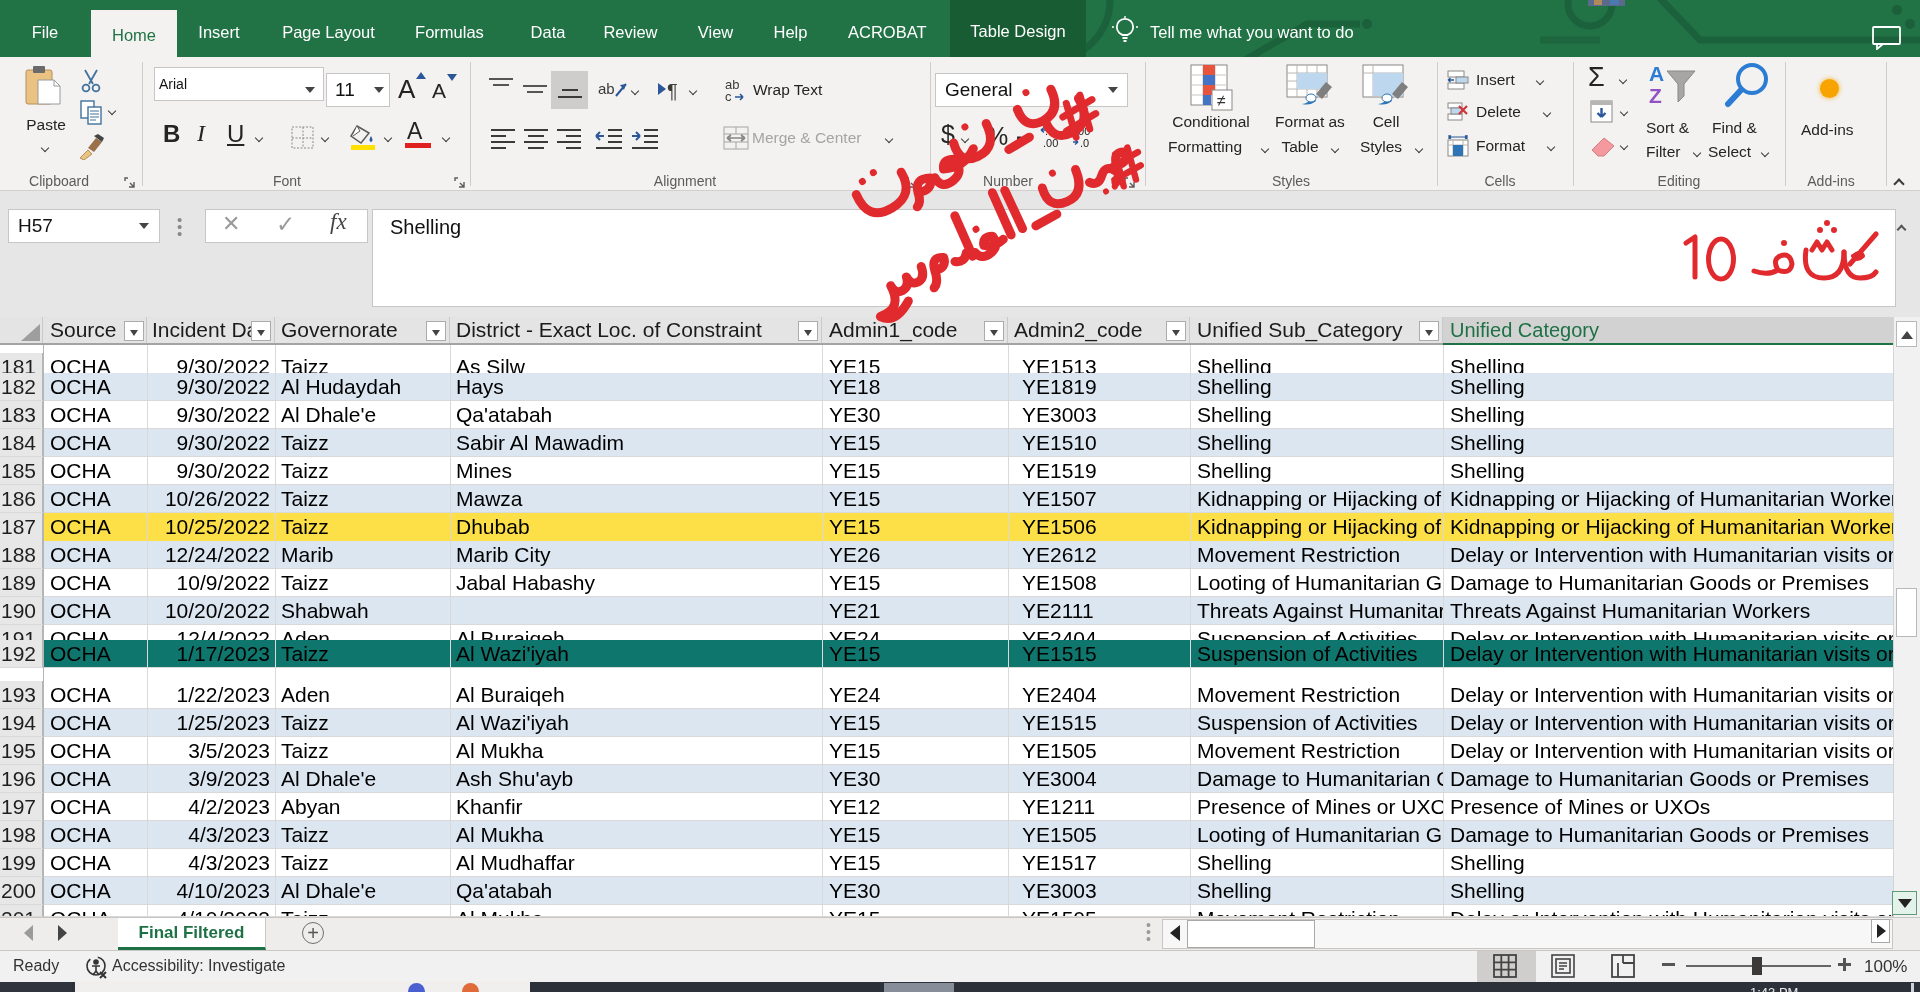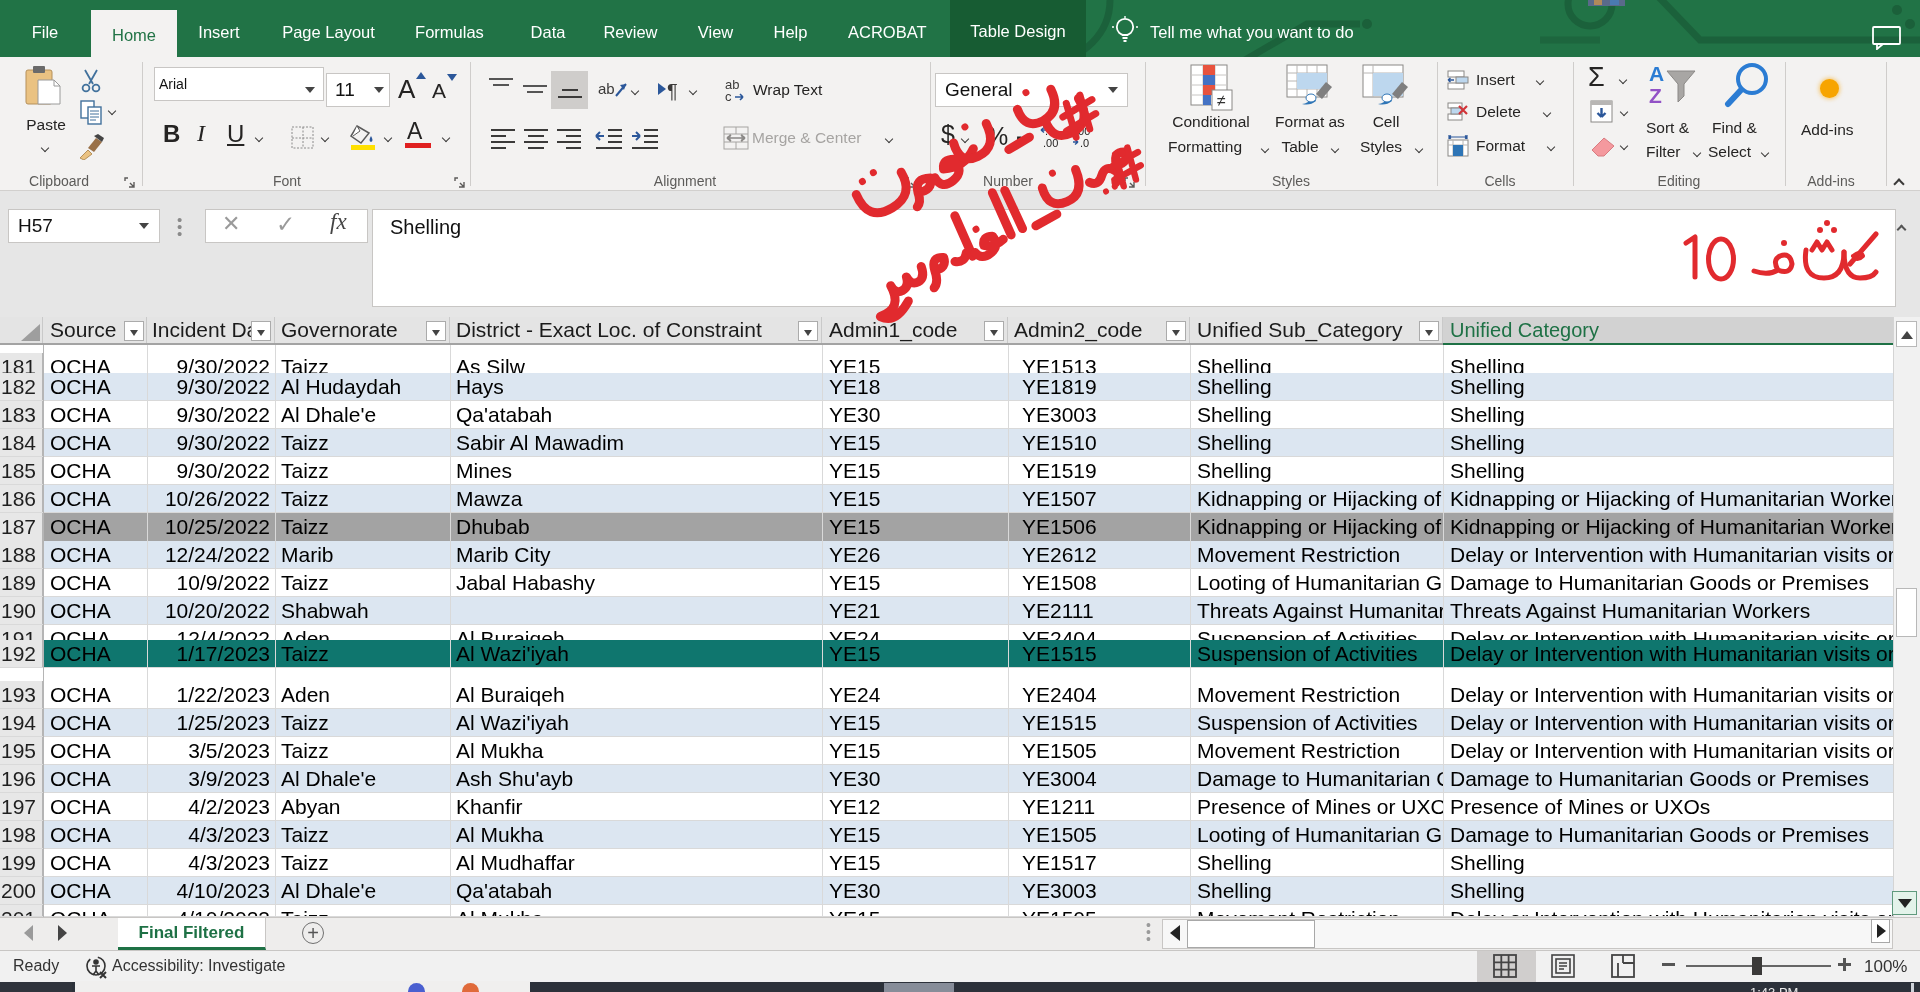--- a/index.html
+++ b/index.html
@@ -443,21 +443,21 @@
       <span class="c c0">186</span>
       <span class="c c1">OCHA</span>
       <span class="c c2">10/26/2022</span>
       <span class="c c3">Taizz</span>
       <span class="c c4">Mawza</span>
       <span class="c c5">YE15</span>
       <span class="c c6">YE1507</span>
       <span class="c c7">Kidnapping or Hijacking of</span>
       <span class="c c8">Kidnapping or Hijacking of Humanitarian Workers</span>
     </div>
-<div class="row" style="top:196px;height:39px;background:#a3a3a3">
+<div class="row" style="top:196px;height:39px;background:#fde047">
       <span class="c c0">187</span>
       <span class="c c1">OCHA</span>
       <span class="c c2">10/25/2022</span>
       <span class="c c3">Taizz</span>
       <span class="c c4">Dhubab</span>
       <span class="c c5">YE15</span>
       <span class="c c6">YE1506</span>
       <span class="c c7">Kidnapping or Hijacking of</span>
       <span class="c c8">Kidnapping or Hijacking of Humanitarian Workers</span>
     </div>

